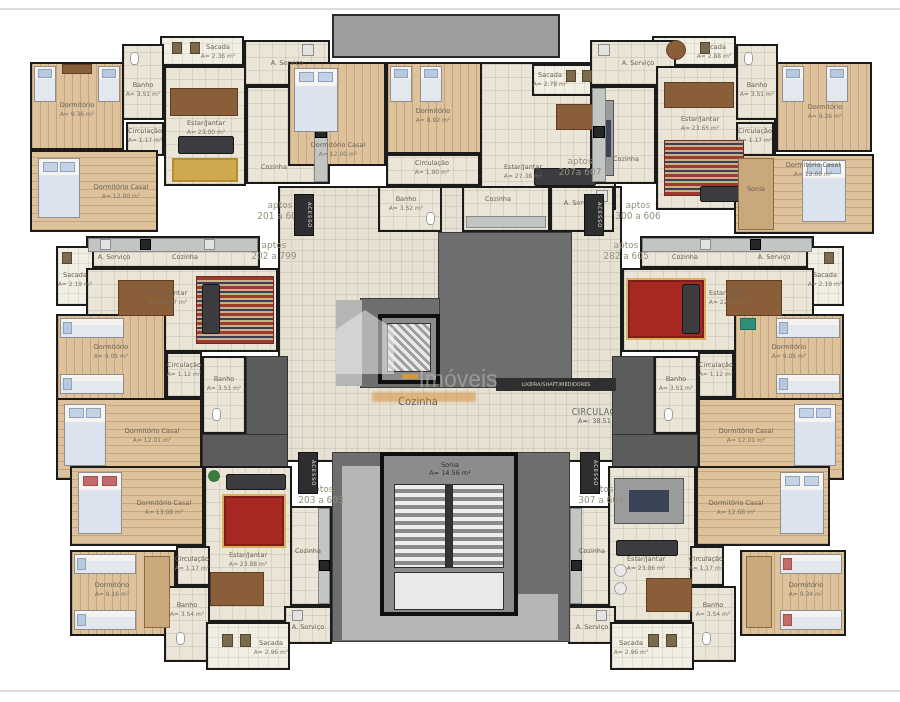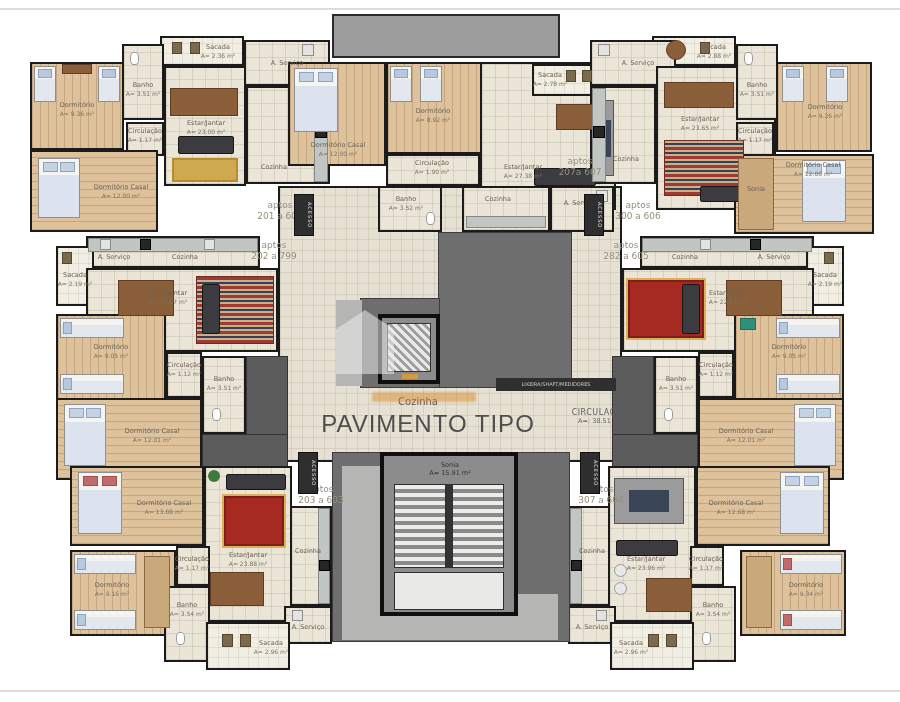--- a/index.html
+++ b/index.html
@@ -494,38 +494,38 @@
   <div class="abs slab" style="left:332px;top:14px;width:228px;height:44px"></div>
   <div class="abs core-d" style="left:438px;top:232px;width:134px;height:156px"></div>
   <div class="abs core-d" style="left:360px;top:298px;width:80px;height:90px"></div>
   <div class="abs core-l" style="left:336px;top:300px;width:26px;height:86px"></div>
   <div class="abs shaftwall" style="left:378px;top:314px;width:62px;height:70px;z-index:25">
     <div class="elevcar"></div>
     <div class="sill" style="left:20px;bottom:1px;width:16px;height:5px"></div>
   </div>
   <div class="shaftbar" style="left:496px;top:378px;width:120px;height:13px">LIXEIRA/SHAFT/MEDIDORES</div>
   <div class="lbl-elev" style="left:368px;top:396px;width:100px">Cozinha</div>
-  <div class="lbl-title" style="left:290px;top:410px;width:276px">PAVIMENTO TIPO</div>
   <div class="lbl-circ" style="left:548px;top:408px;width:104px">
     <span class="a">CIRCULAÇÃO</span>
     <span class="b">A=: 38.51 m²</span>
   </div>
   <div class="abs core-d" style="left:332px;top:452px;width:238px;height:190px"></div>
   <div class="abs core-l" style="left:342px;top:466px;width:56px;height:172px"></div>
   <div class="abs core-l" style="left:342px;top:594px;width:216px;height:46px"></div>
   <div class="abs shaftwall" style="left:380px;top:452px;width:138px;height:164px;z-index:25">
     <div class="lbl-esc" style="left:10px;top:6px;width:112px">
       <span>Sonia</span>
-      <span>A= 15.91 m²</span>
+      <span>A= 14.56 m²</span>
     </div>
     <div class="abs flight" style="left:10px;top:28px;width:52px;height:84px"></div>
     <div class="abs flight" style="left:68px;top:28px;width:52px;height:84px"></div>
     <div class="abs divider" style="left:62px;top:28px;width:6px;height:84px"></div>
     <div class="abs landing" style="left:10px;top:116px;width:110px;height:38px"></div>
   </div>
   <div class="acesso" style="left:294px;top:194px;width:18px;height:40px">ACESSO</div>
   <div class="acesso" style="left:584px;top:194px;width:18px;height:40px">ACESSO</div>
   <div class="acesso" style="left:298px;top:452px;width:18px;height:40px">ACESSO</div>
   <div class="acesso" style="left:580px;top:452px;width:18px;height:40px">ACESSO</div>
 
   <div class="abs wm wm-house"></div>
+  <div class="abs wm wm-sub">Imóveis</div>
   <div class="abs wm wm-phone"></div>
 </div>
 
 </body></html>

